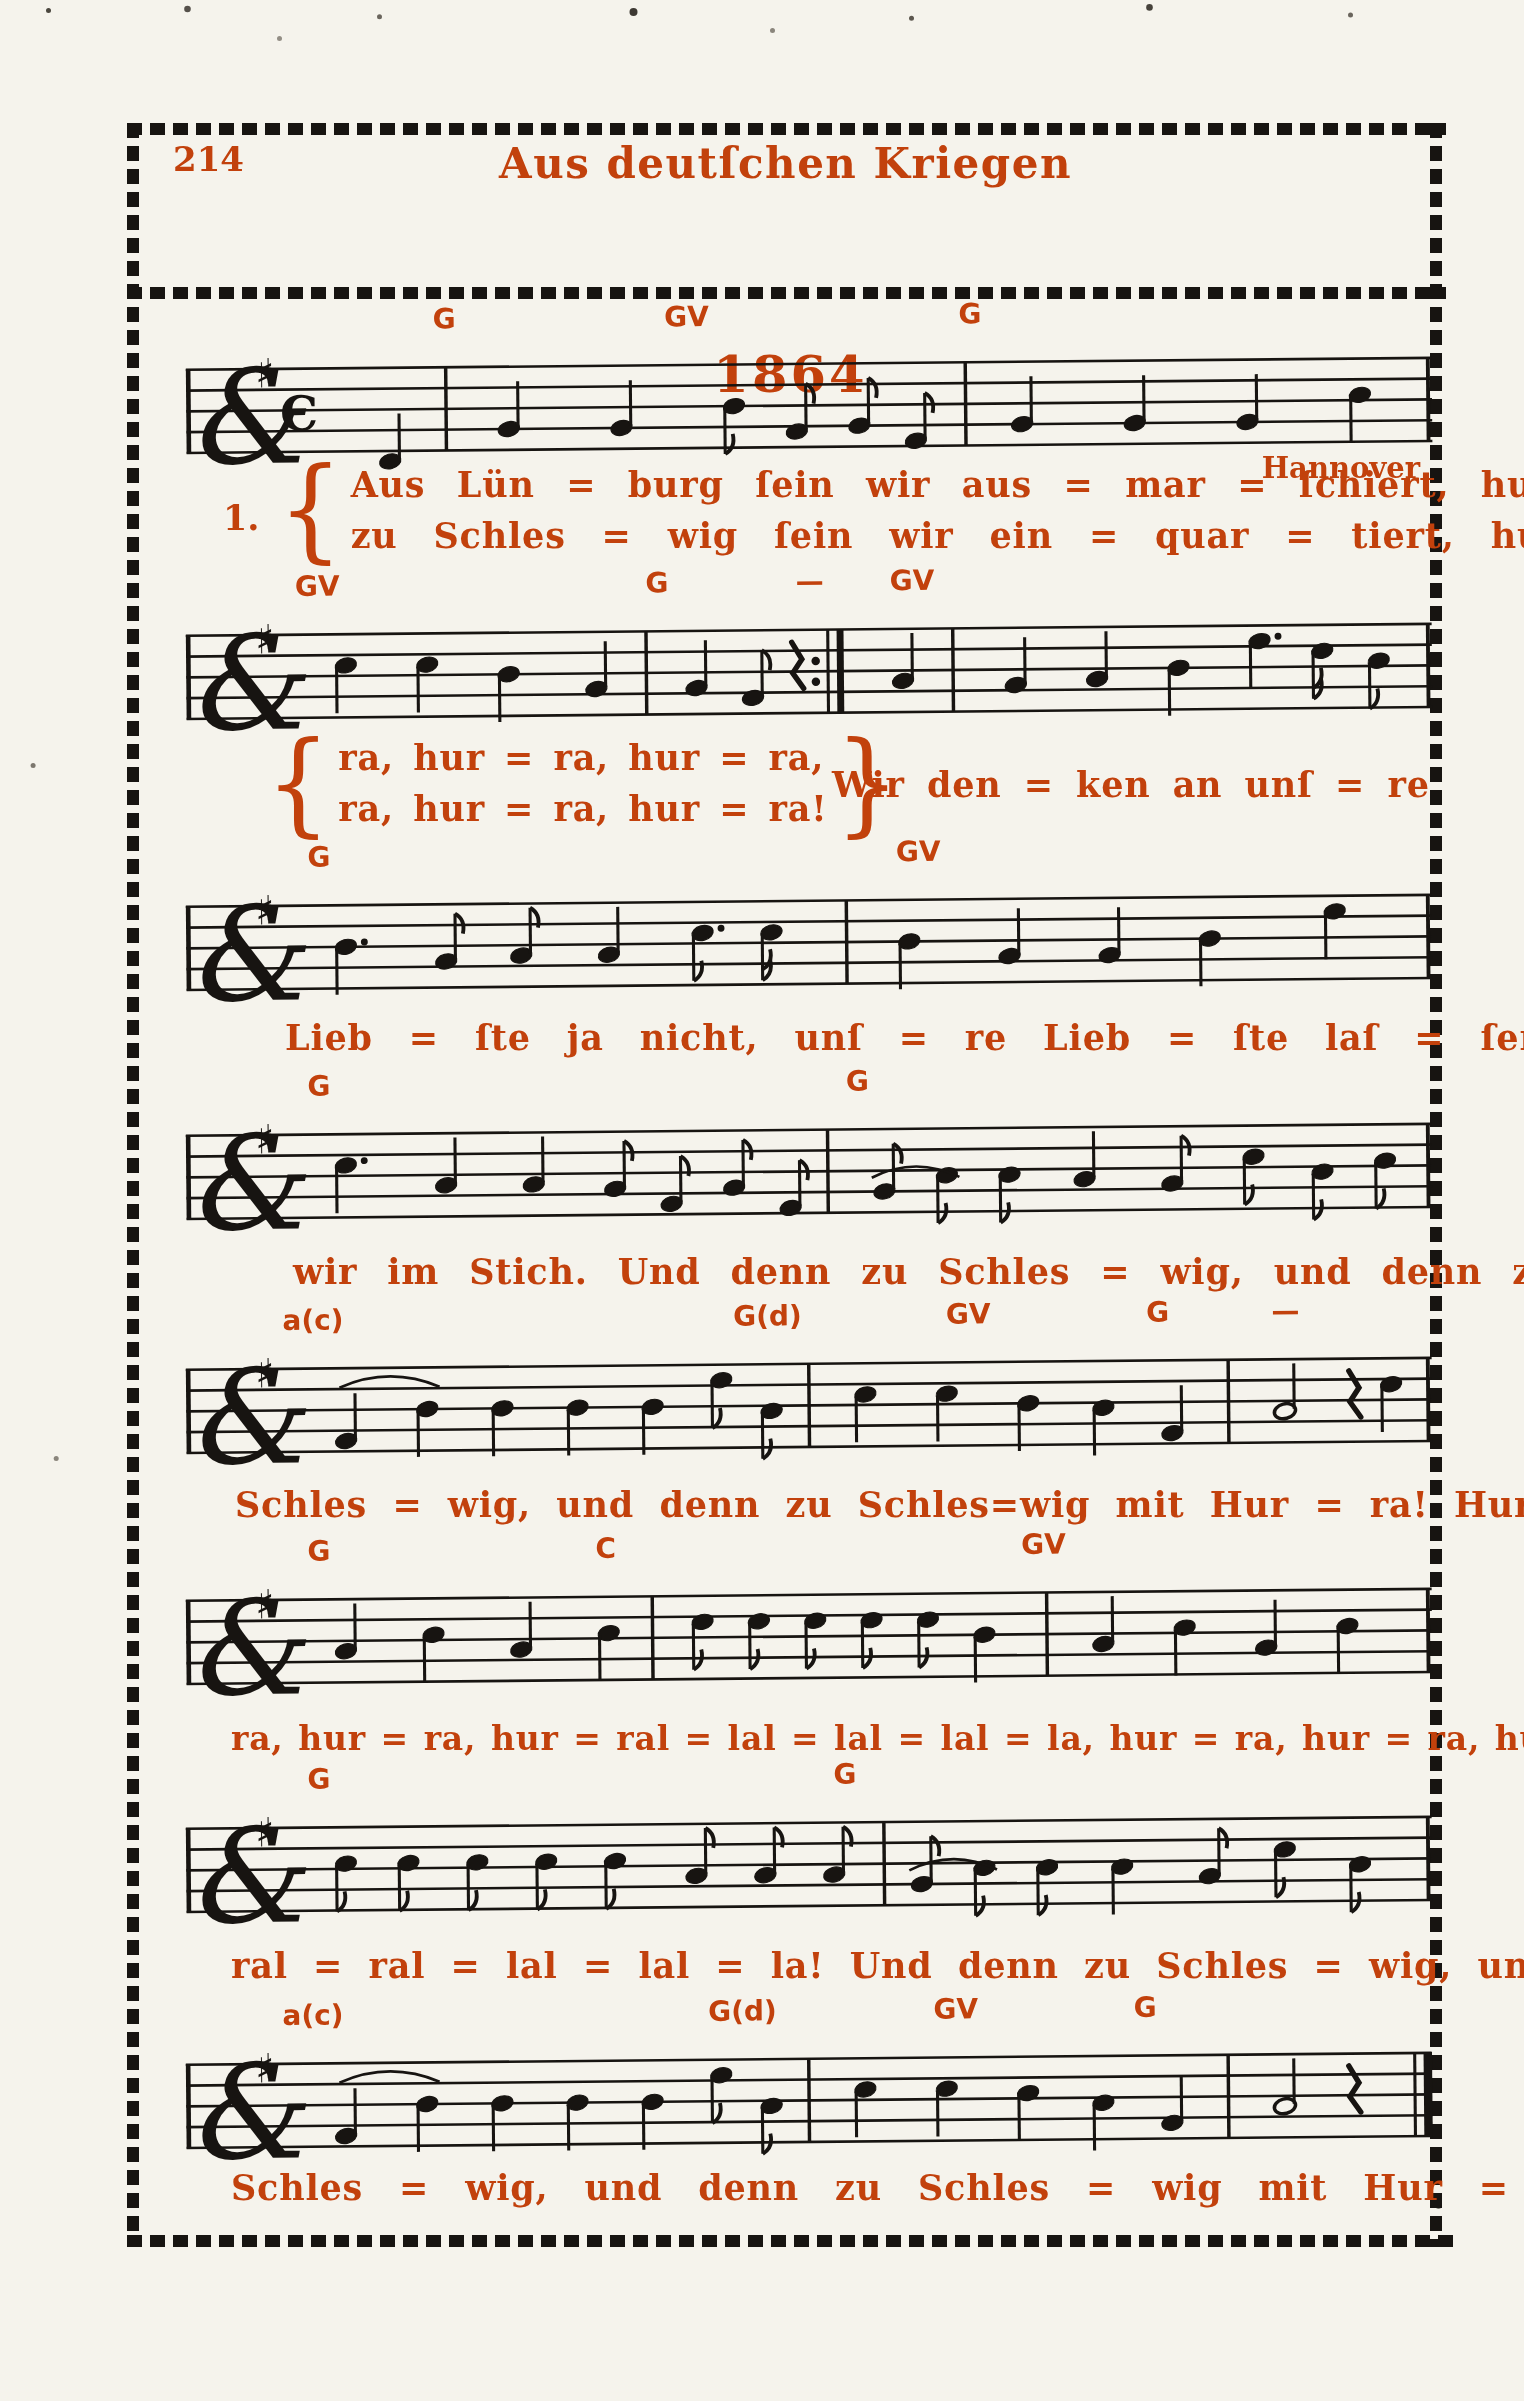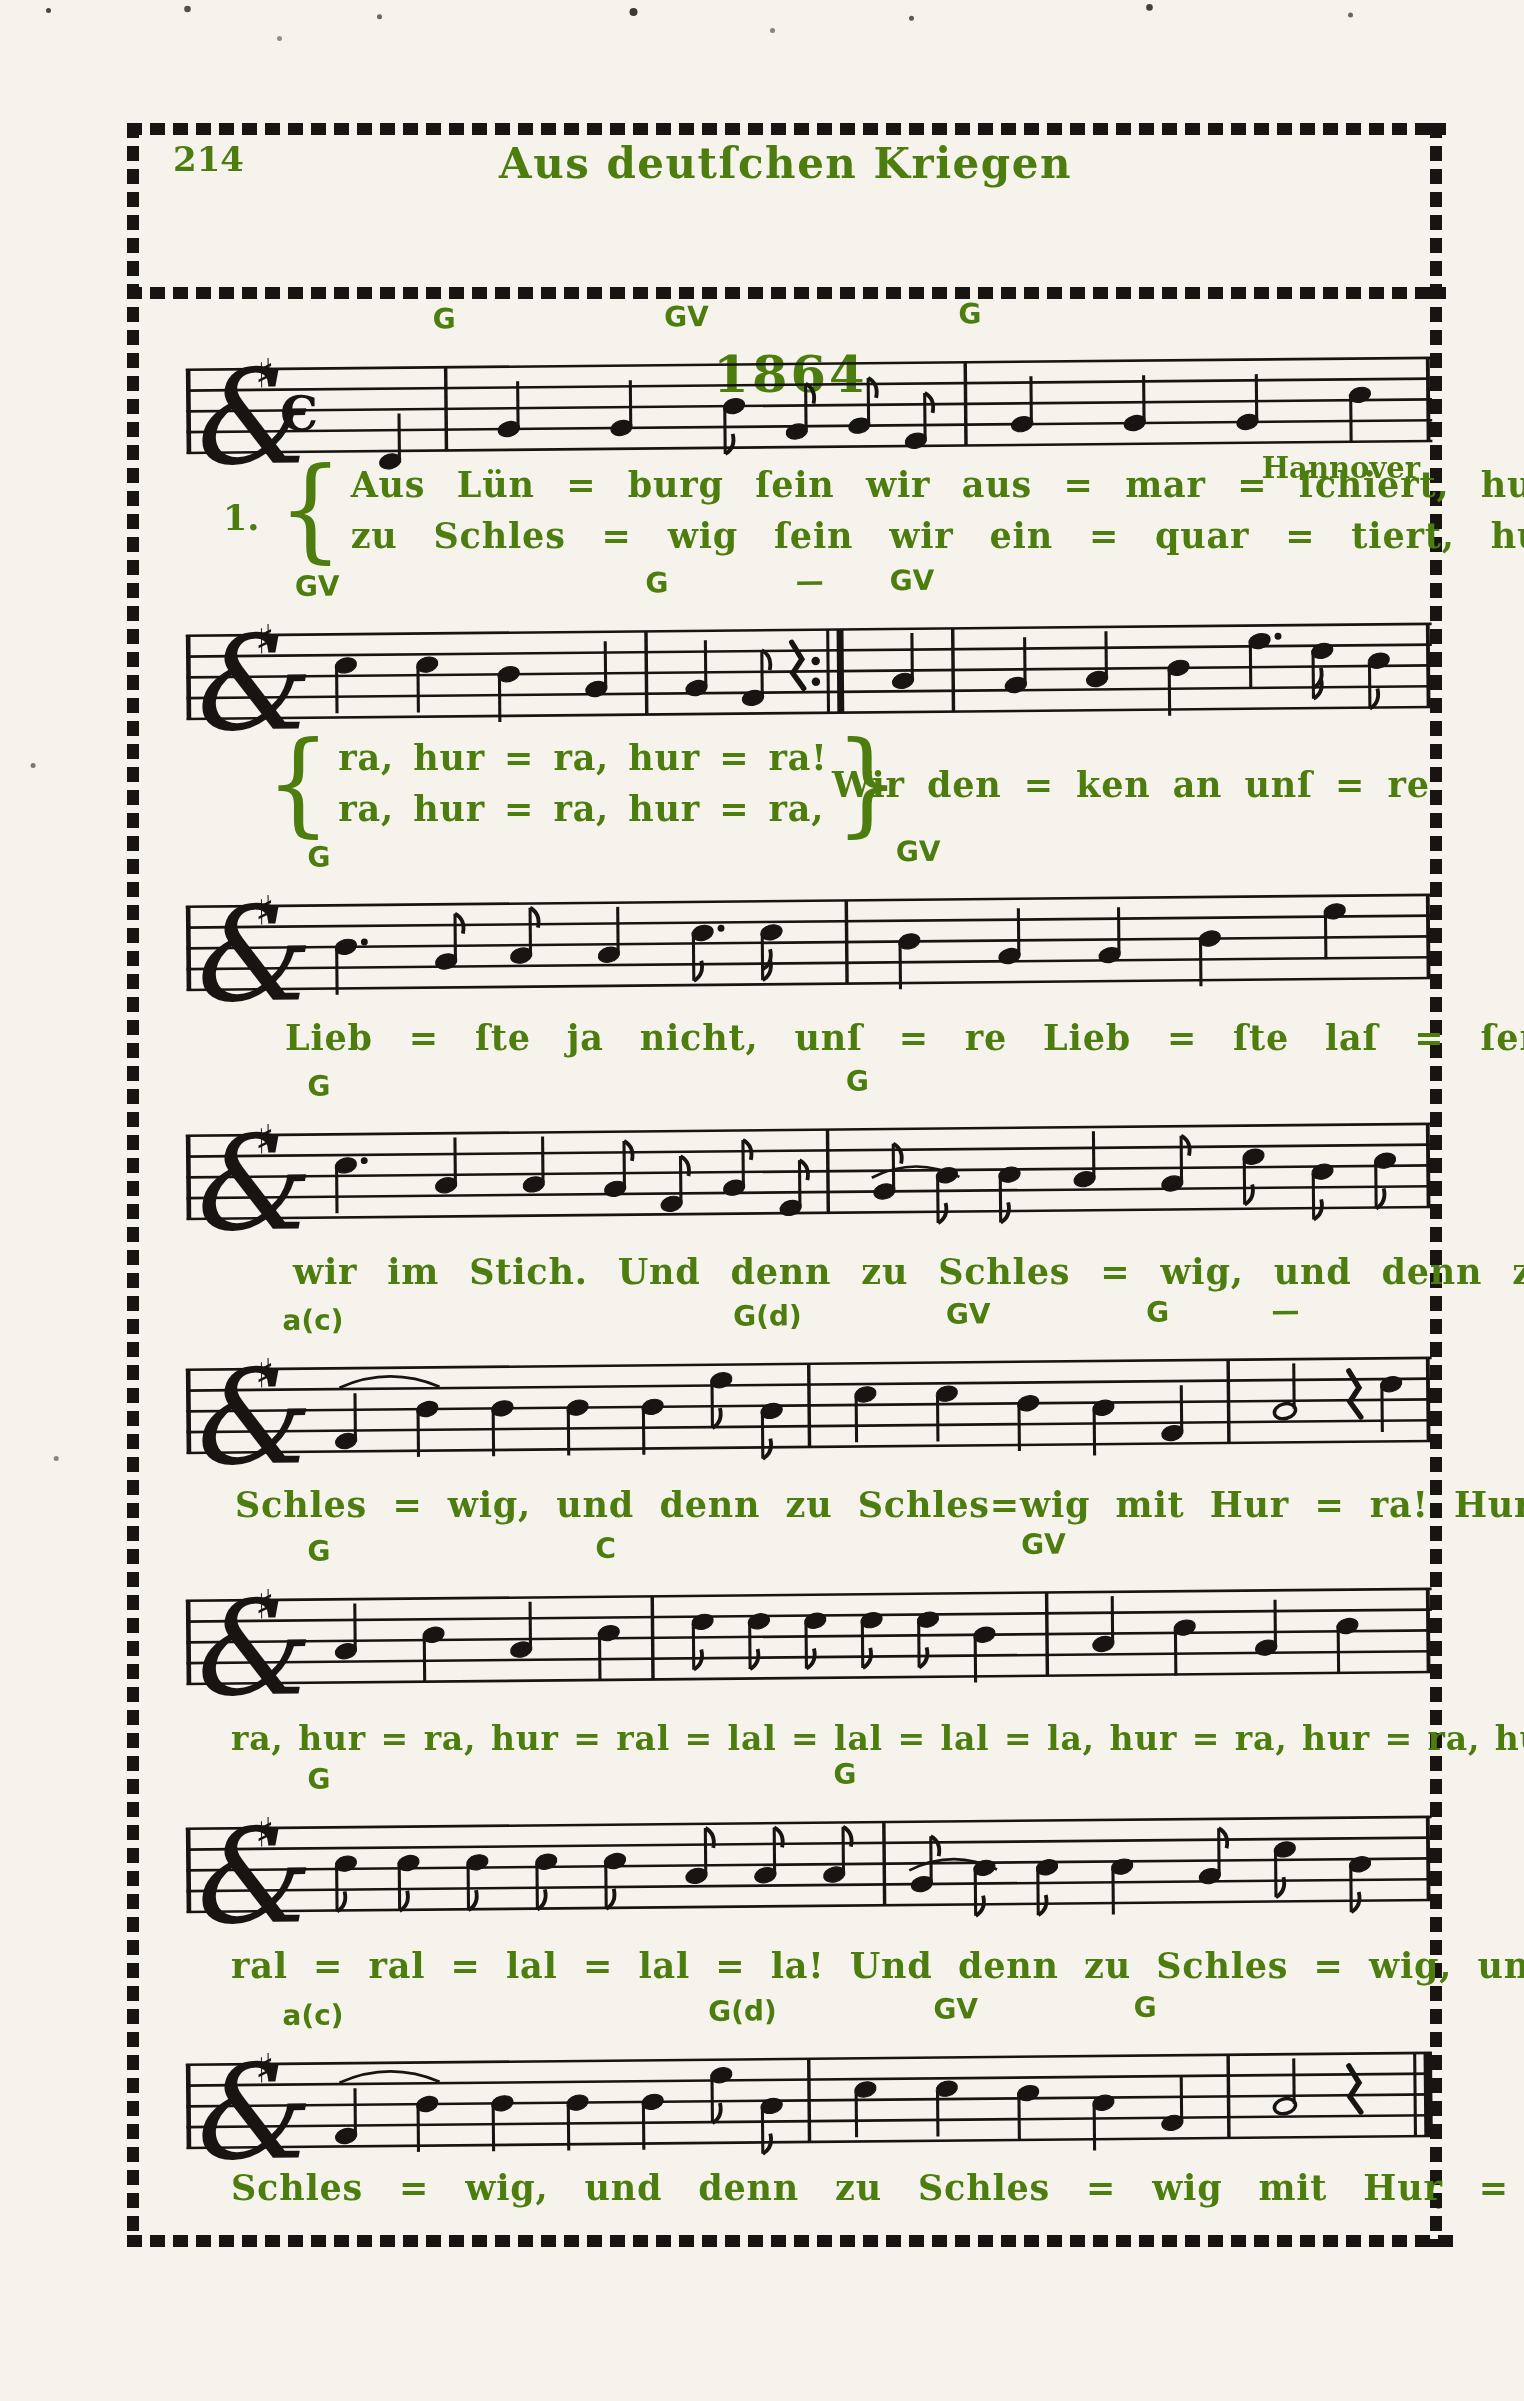--- a/index.html
+++ b/index.html
@@ -1,17 +1,17 @@
 <!DOCTYPE html>
 <html style="font-size:12.3px"><head>
 <meta charset="utf-8">
 <style>
   html,body{margin:0;padding:0;background:#e9e6df;}
   .page{position:relative;width:1525px;height:2401px;background:#f5f3ec;
-        font-family:"DejaVu Serif",serif;color:#4d7c0f;overflow:hidden;}
+        font-family:"DejaVu Serif",serif;color:#c2410c;overflow:hidden;}
   
   .dash-h{position:absolute;height:11.6px;
           background-image:repeating-linear-gradient(90deg,#171411 0 14.6px,transparent 14.6px 23px);}
   .dash-v{position:absolute;width:11.6px;
           background-image:repeating-linear-gradient(180deg,#171411 0 14.6px,transparent 14.6px 23px);}
   .hdr-num{position:absolute;left:173px;top:139px;font-size:34px;font-weight:700;}
   .hdr-title{position:absolute;left:127px;top:139px;width:1317px;text-align:center;
              font-size:42px;font-weight:700;letter-spacing:1.5px;}
   .song-title{position:absolute;left:0;top:344px;width:1525px;text-align:center;
               font-size:51px;font-weight:700;letter-spacing:3.1px;padding-left:28px;}
@@ -492,22 +492,22 @@
     <span class="brace">{</span>
     <div class="stack">
       <div class="lline" style="word-spacing:18.5px">Aus Lün = burg ſein wir aus = mar = ſchiert, hur=</div>
       <div class="lline" style="word-spacing:23px">zu Schles = wig ſein wir ein = quar = tiert, hur=</div>
     </div>
   </div>
 
   <div class="lyrics" style="left:258px;top:732px">
     <span class="brace">{</span>
     <div class="stack">
+      <div class="lline" style="word-spacing:6.2px">ra, hur = ra, hur = ra,</div>
       <div class="lline" style="word-spacing:6.2px">ra, hur = ra, hur = ra!</div>
-      <div class="lline" style="word-spacing:6.2px">ra, hur = ra, hur = ra,</div>
     </div>
     <span class="brace">}</span>
   </div>
   <div class="lsingle" style="left:832px;top:764px;word-spacing:9.2px">Wir den = ken an unſ = re</div>
 
   <div class="lsingle" style="left:285px;top:1017px;word-spacing:23px">Lieb = ſte ja nicht, unſ = re Lieb = ſte laſ = ſen</div>
   <div class="lsingle" style="left:293px;top:1251px;word-spacing:17px">wir im Stich. Und denn zu Schles = wig, und denn zu</div>
   <div class="lsingle" style="left:235px;top:1484px;word-spacing:12.3px">Schles = wig, und denn zu Schles=wig mit Hur = ra! Hur=</div>
   <div class="lsingle" style="left:231px;top:1719px;word-spacing:2.3px;font-size:33px">ra, hur = ra, hur = ral = lal = lal = lal = la, hur = ra, hur = ra, hur=</div>
   <div class="lsingle" style="left:231px;top:1945px;word-spacing:12.3px">ral = ral = lal = lal = la! Und denn zu Schles = wig, und denn zu</div>

